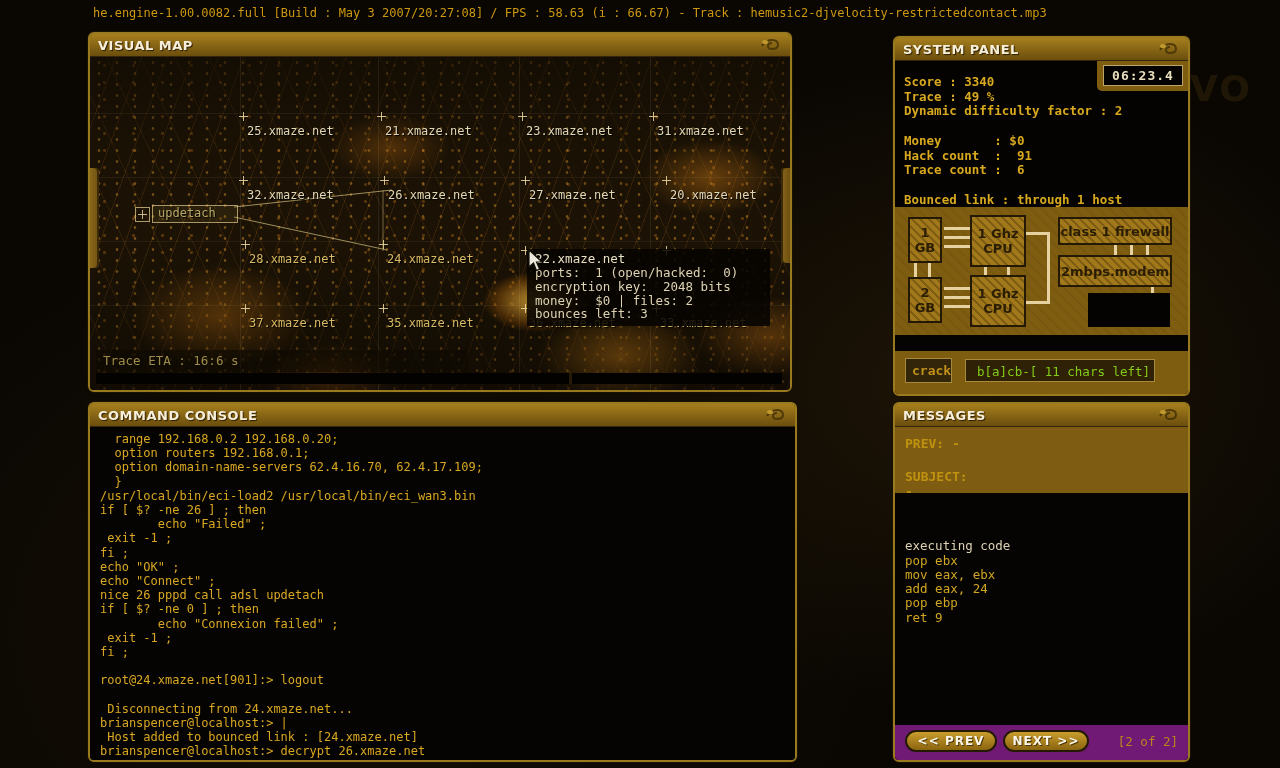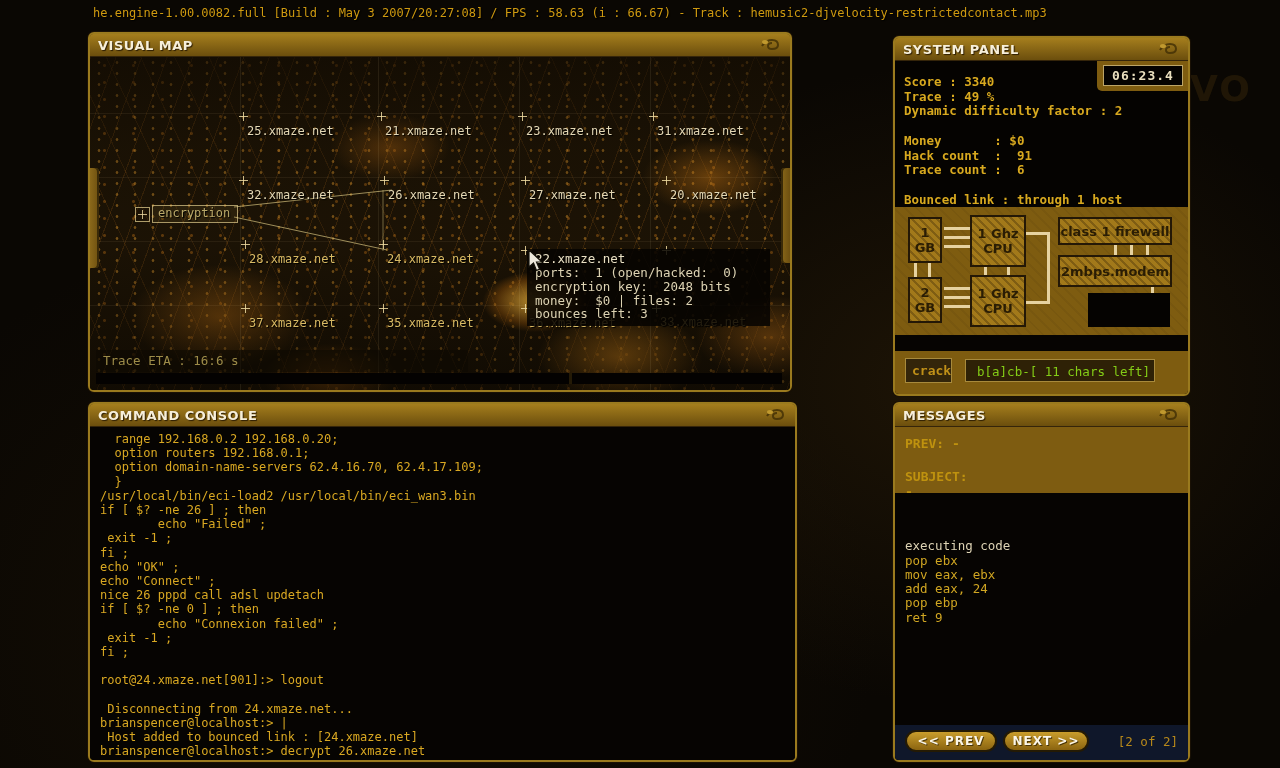--- a/index.html
+++ b/index.html
@@ -99,21 +99,21 @@
   .console-body{background:#060402;}
   .console-body pre{margin:0;padding:5px 0 0 10px;font:12px/14.2px "DejaVu Sans Mono",monospace;color:#d9a822;white-space:pre;}
 
   
   .msg-head{position:absolute;left:0;top:0;right:0;height:66px;background:#7e5c11;color:#bf920f;
             font:bold 13px/15px "DejaVu Sans Mono",monospace;padding:9px 0 0 10px;box-sizing:border-box;}
   .msg-subj{margin-top:18px;}
   .msg-black{position:absolute;left:0;top:66px;right:0;height:272px;background:#060402;}
   .msg-exec{padding:46px 0 0 10px;font:12.5px/14.5px "DejaVu Sans Mono",monospace;color:#ddd3b4;}
   .msg-black pre{margin:0;padding:0 0 0 10px;font:12.5px/14.3px "DejaVu Sans Mono",monospace;color:#d0a622;white-space:pre;}
-  .msg-foot{position:absolute;left:0;top:298px;right:0;bottom:0;background:#0f172a;}
+  .msg-foot{position:absolute;left:0;top:298px;right:0;bottom:0;background:#701a75;}
   .mbtn{position:absolute;top:5px;height:22px;border-radius:11px;background:linear-gradient(#c99d2c,#8a6410);
         border:2px solid #241a04;color:#fbf6e8;font:bold 12px "DejaVu Sans",sans-serif;letter-spacing:1px;
         text-shadow:1px 1px 0 #4a3608;cursor:pointer;padding:0;}
   #btn-prev{left:10px;width:92px;}
   #btn-next{left:108px;width:86px;}
   .pager{position:absolute;right:10px;top:9px;color:#b8891a;font:12.5px "DejaVu Sans Mono",monospace;}
 </style>
 </head>
 <body>
 
@@ -168,27 +168,27 @@
           <div class="map-node gold" style="left: 159px; top: 195px;">28.xmaze.net</div>
           <div class="cross" style="left: 289px; top: 183px;"></div>
           <div class="map-node gold" style="left: 297px; top: 195px;">24.xmaze.net</div>
           <div class="cross" style="left: 151px; top: 247px;"></div>
           <div class="map-node gold" style="left: 159px; top: 259px;">37.xmaze.net</div>
           <div class="cross" style="left: 289px; top: 247px;"></div>
           <div class="map-node gold" style="left: 297px; top: 259px;">35.xmaze.net</div>
           <div class="cross" style="left: 431px; top: 247px;"></div>
           <div class="map-node gold" style="left: 439px; top: 259px;">36.xmaze.net</div>
           <div class="cross" style="left: 562px; top: 247px;"></div>
-          <div class="map-node gold" style="left: 570px; top: 259px; font-family: Liberation Mono, monospace;">33.xmaze.net</div>
+          <div class="map-node gold" style="left: 570px; top: 259px;">33.xmaze.net</div>
           <div class="cross" style="left: 431px; top: 189px;"></div>
           <div class="cross" style="left: 572px; top: 189px;"></div>
         </div>
       <div class="lh-marker"></div>
       <div class="lh-box">
-        <div class="lh-label">encryption</div>
+        <div class="lh-label">updetach</div>
       </div>
       <div class="trace-eta">Trace ETA : 16:6 s</div>
       <div class="trace-bar">
         <div class="trace-notch"></div>
       </div>
       <div class="tooltip">
         <div class="tt-title">22.xmaze.net</div>
         <pre class="tt-lines">ports:  1 (open/hacked:  0)
 encryption key:  2048 bits
 money:  $0 | files: 2

